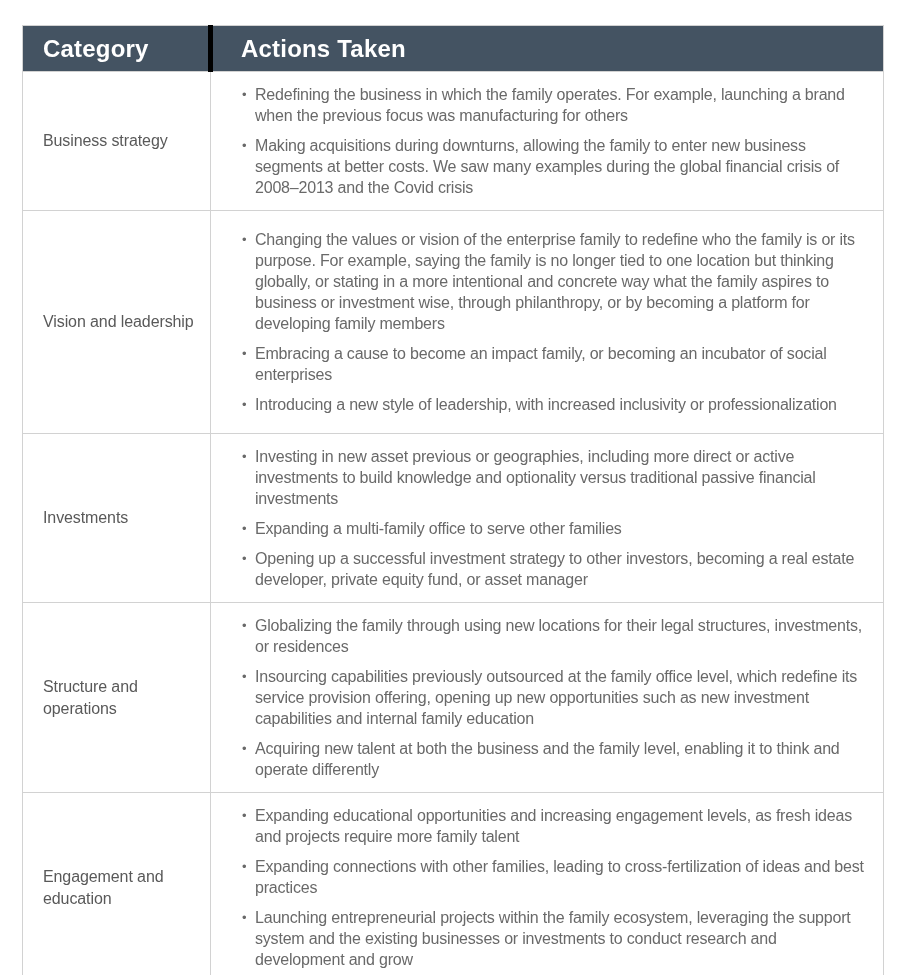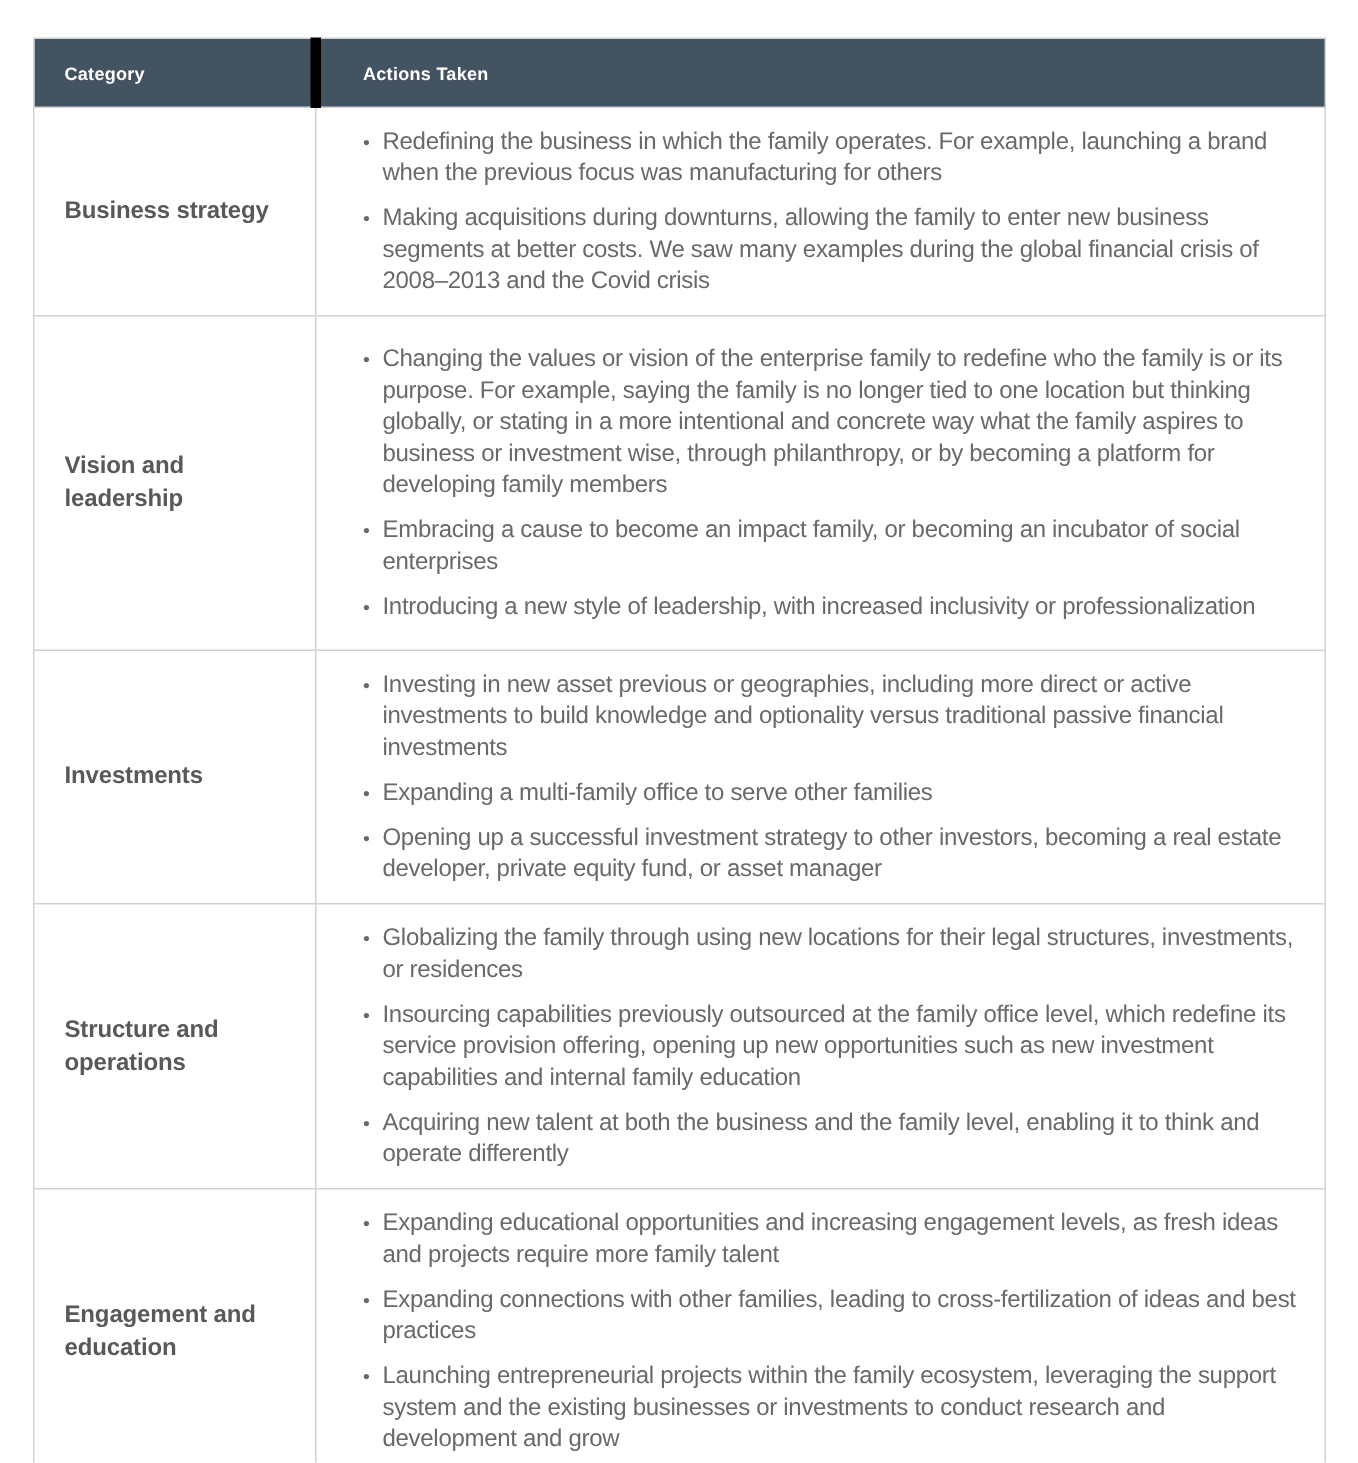--- a/index.html
+++ b/index.html
@@ -18,43 +18,43 @@
   table.cat-table {
     width: 100%;
     border-collapse: collapse;
     table-layout: fixed;
     background: #ffffff;
   }
   table.cat-table col.c1 { width: 188px; }
   th {
     background: var(--header_bg, #445362);
     color: var(--header_text, #ffffff);
-    font-size: 12px;
+    font-size: 24px;
     font-weight: 700;
     text-align: left;
     padding: 0 0 0 20px;
     height: 45px;
     vertical-align: middle;
     letter-spacing: 0.2px;
   }
-  th.actions-th { border-left: 7px solid #000000; padding-left: 28px; }
+  th.actions-th { border-left: 5px solid #000000; padding-left: 28px; }
   tbody td {
     border: 1px solid var(--border, #d2d2d2);
     vertical-align: middle;
     background: #ffffff;
   }
   table.cat-table { border: 1px solid var(--border, #d2d2d2); }
   tbody tr:nth-child(1) { height: 137px; }
   tbody tr:nth-child(2) { height: 223px; }
   tbody tr:nth-child(3) { height: 158px; }
   tbody tr:nth-child(4) { height: 181px; }
   tbody tr:nth-child(5) { height: 183px; }
   td.category-cell {
     color: var(--category_text, #595959);
-    font-weight: 700;
+    font-weight: 400;
     font-size: 16px;
     line-height: 22px;
     padding: 10px 14px 10px 20px;
     letter-spacing: -0.1px;
   }
   td.actions-cell { padding: 12px 18px 12px 0; }
   ul.actions-list {
     list-style: none;
     margin: 0;
     padding: 0;

